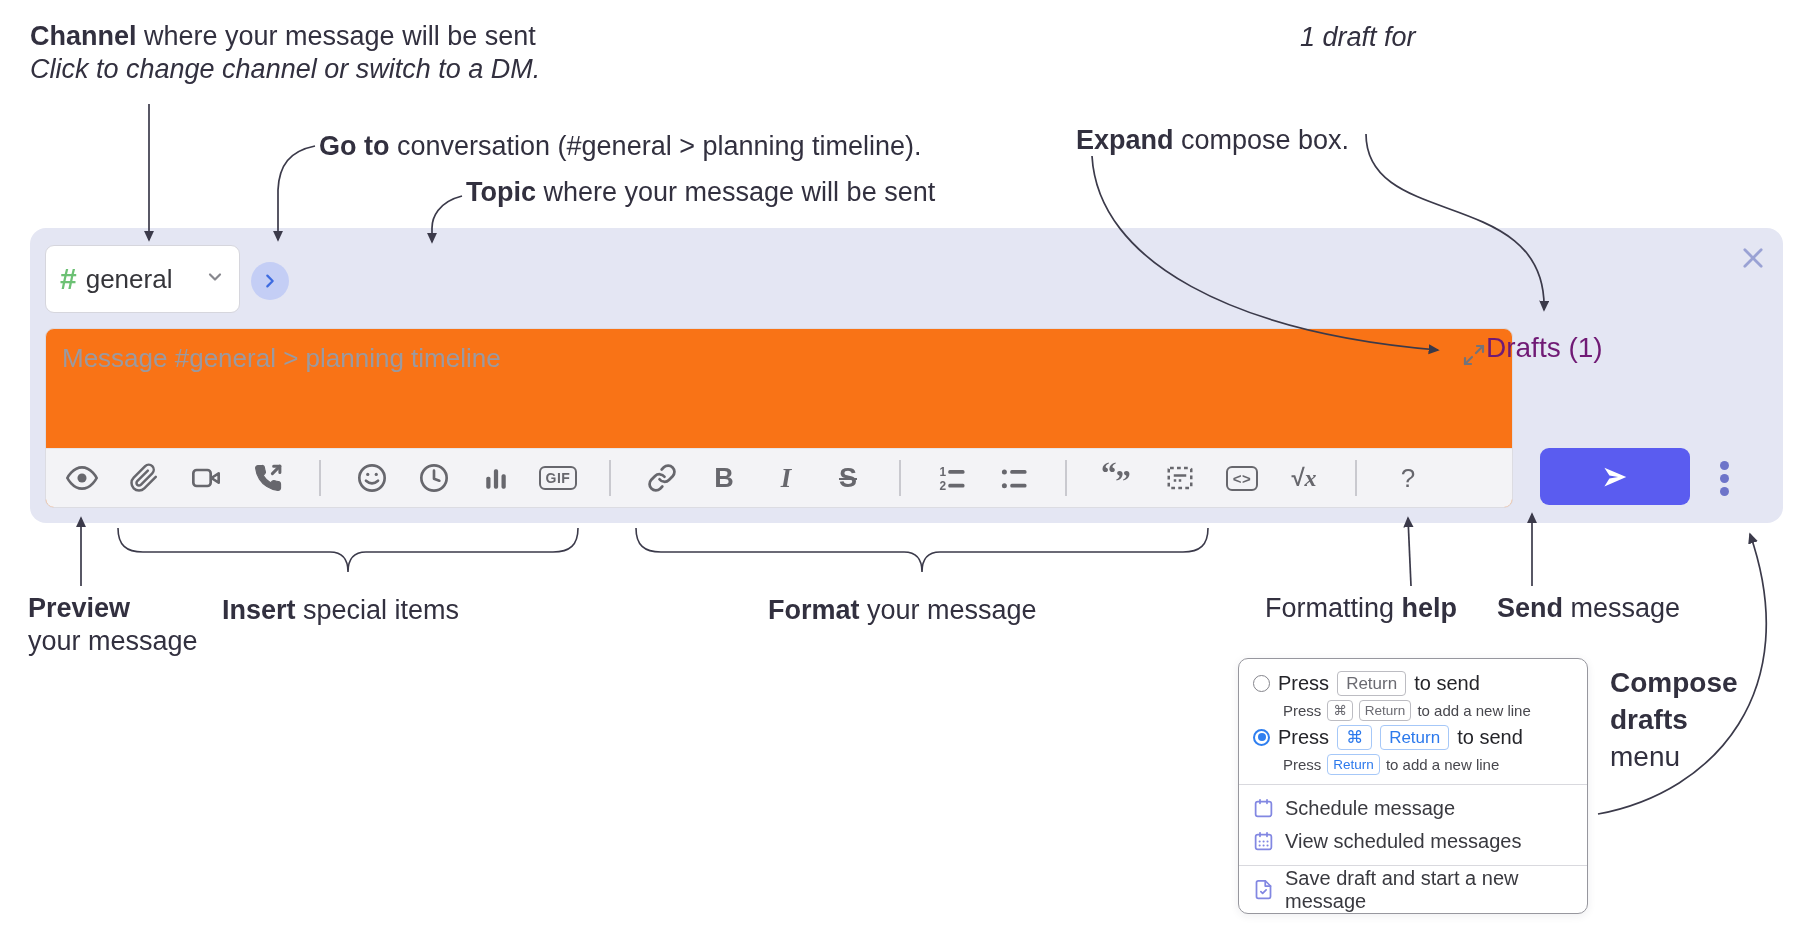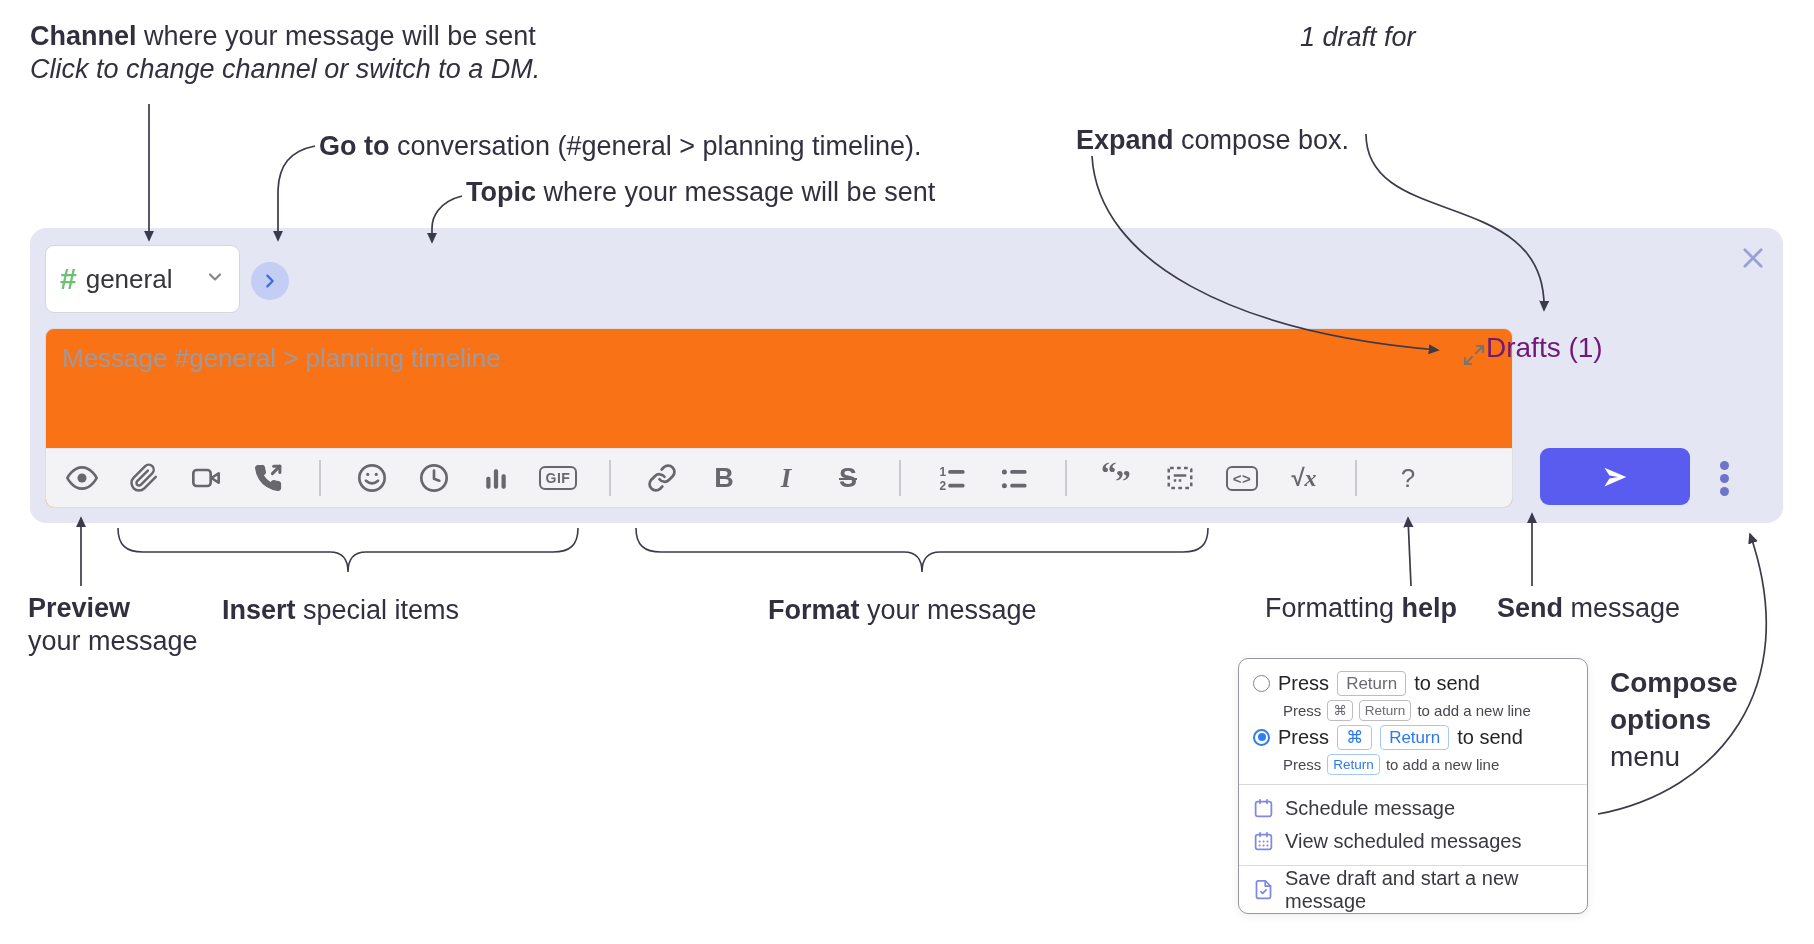--- a/index.html
+++ b/index.html
@@ -280,21 +280,21 @@
     <span class="b">Format</span><span> your message</span>
   </div>
   <div class="ann" style="left:1265px;top:592px;">
     <span>Formatting </span><span class="b">help</span>
   </div>
   <div class="ann" style="left:1497px;top:592px;">
     <span class="b">Send</span><span> message</span>
   </div>
   <div class="ann" style="left:1610px;top:664px;font-size:28px;line-height:37px;">
     <div class="b">Compose</div>
-    <div class="b">options</div>
+    <div class="b">drafts</div>
     <div>menu</div>
   </div>
 
   <div class="popup">
     <div class="prow">
       <span class="radio"></span>
       <span>Press</span>
       <span class="kbd">Return</span>
       <span>to send</span>
     </div>

